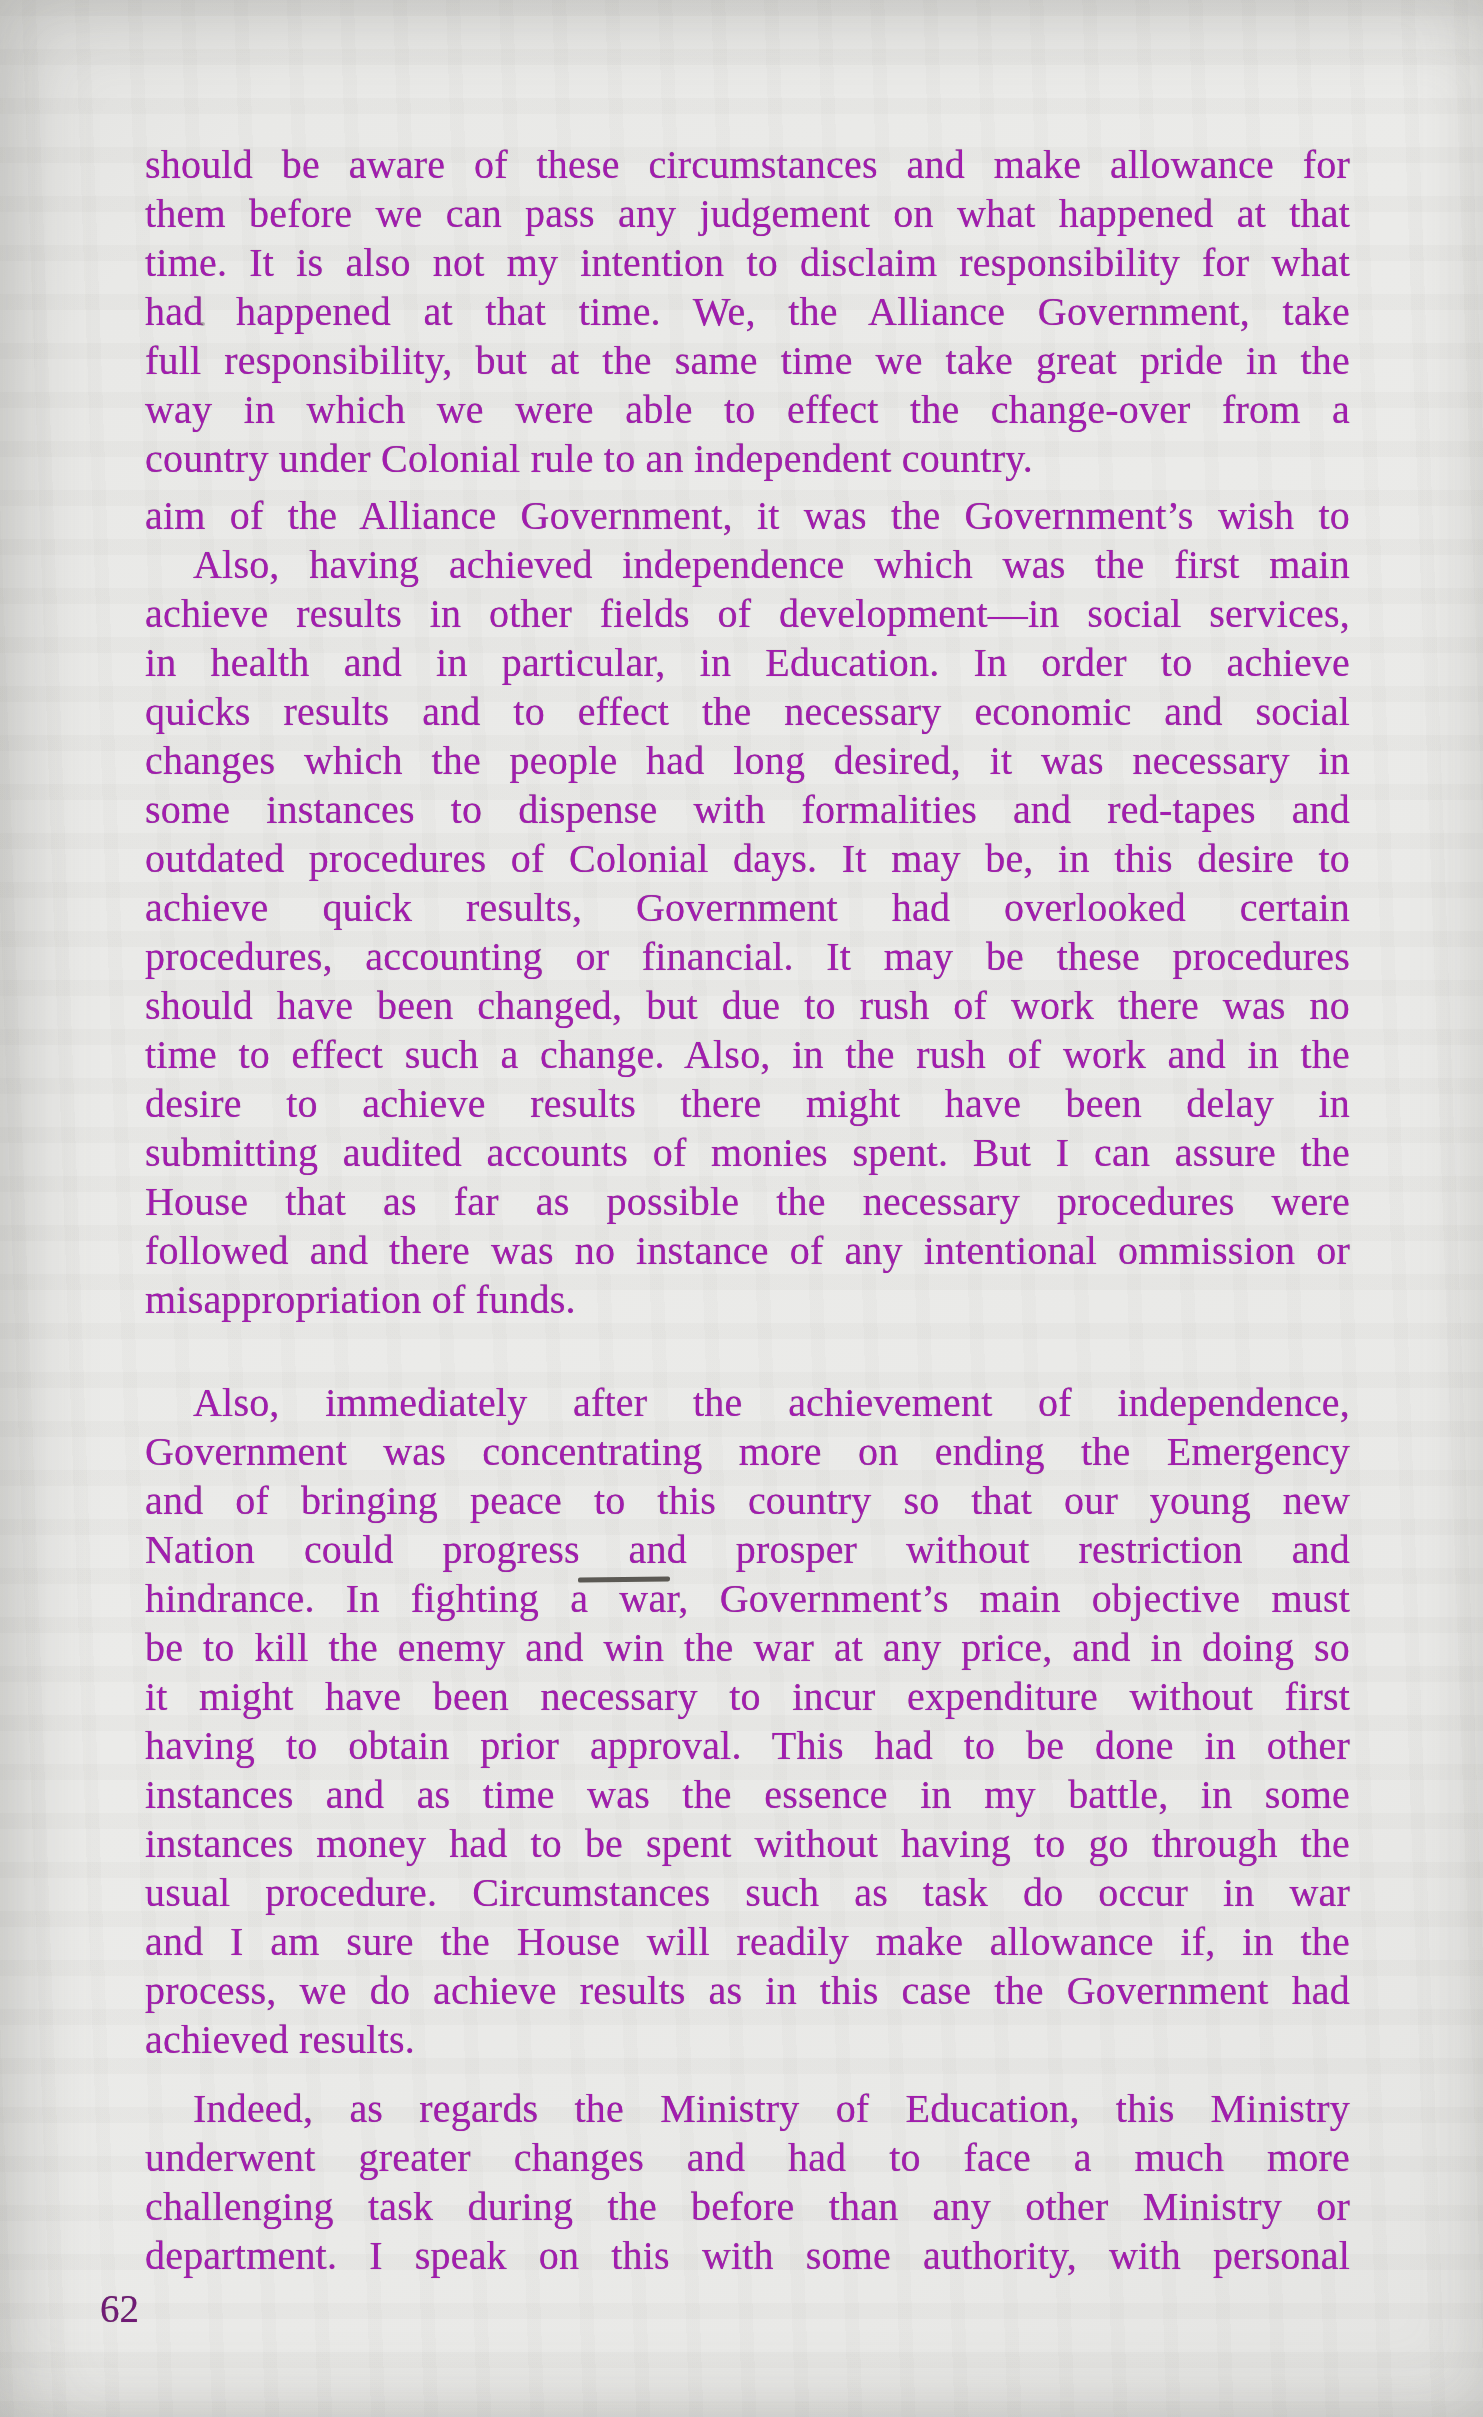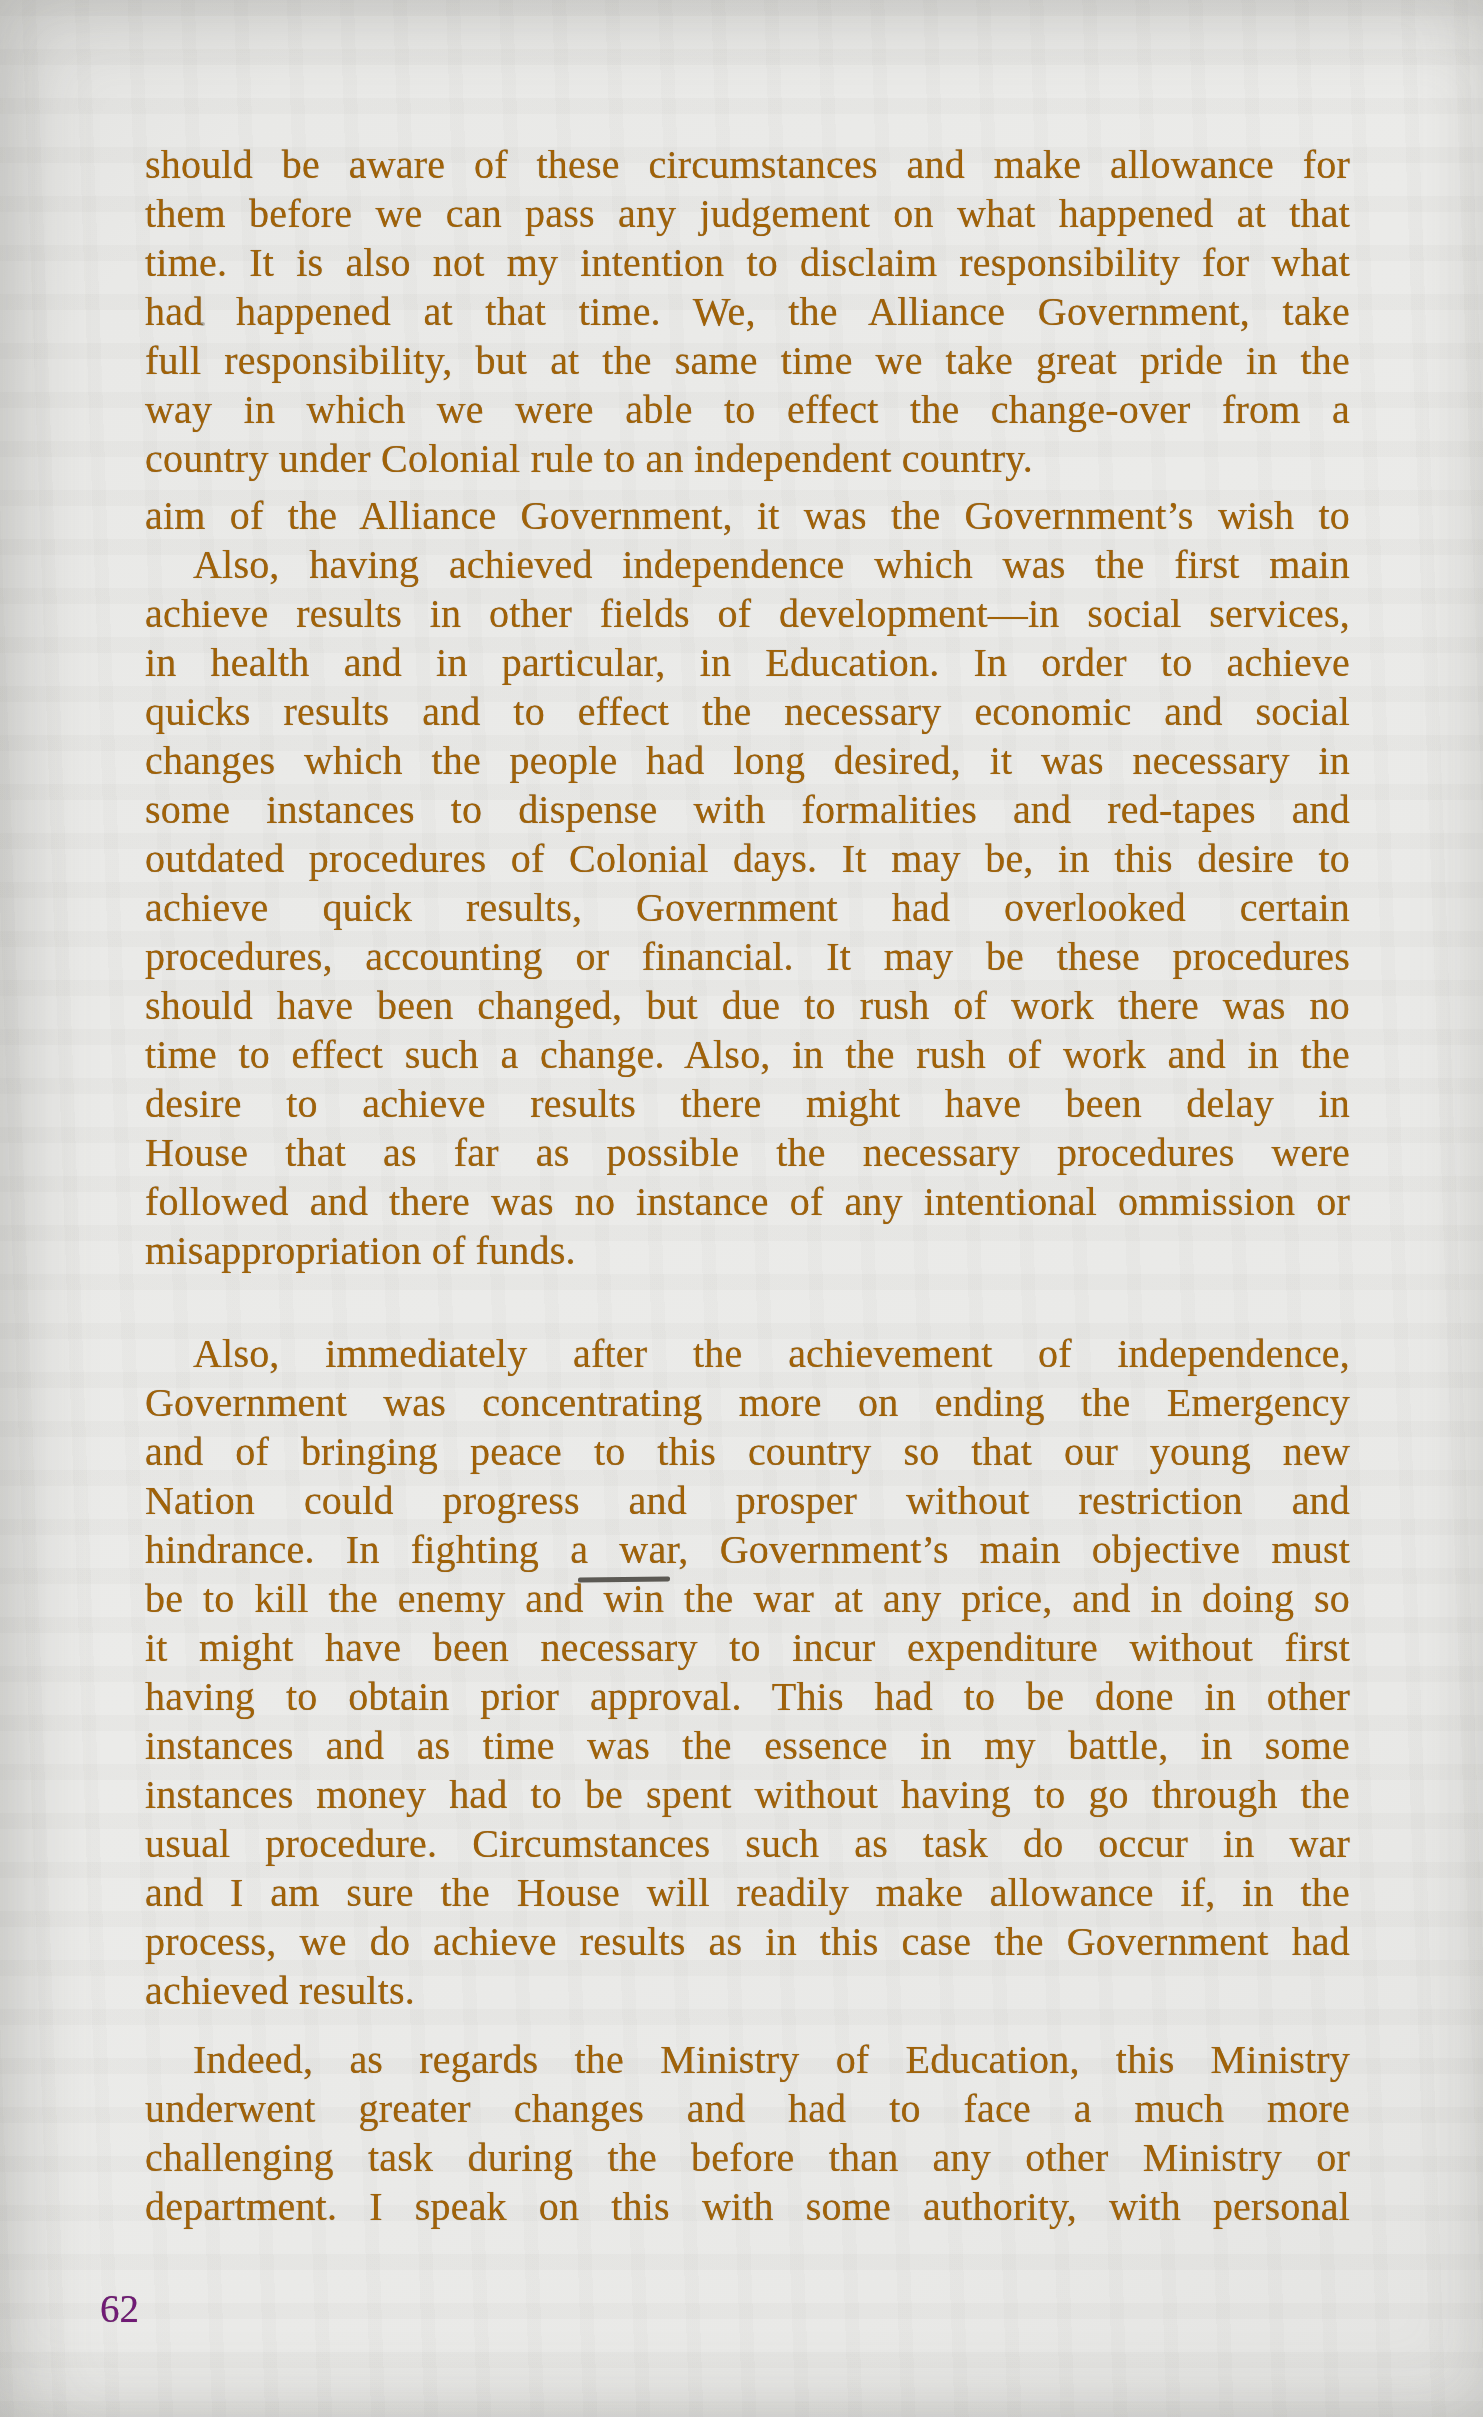--- a/index.html
+++ b/index.html
@@ -31,21 +31,21 @@
   .paper::after {
     content: "";
     position: absolute; inset: 0;
     box-shadow:
       inset 28px 22px 75px rgba(88, 88, 84, 0.20),
       inset -14px -26px 65px rgba(105, 105, 100, 0.13);
   }
   .text-block {
     position: absolute;
     left: 145px; top: 140px; width: 1205px;
-    color: #a16207;
+    color: #a21caf;
     font-size: 40px;
     line-height: 49px;
     text-shadow: 0 0 0.7px rgba(33, 32, 28, 0.55);
   }
   .paragraph { margin: 0; }
   .paragraph:nth-of-type(2) { margin-top: 8px; }
   .paragraph:nth-of-type(3) { margin-top: 54px; }
   .paragraph:nth-of-type(4) { margin-top: 20px; }
   .line {
     display: block;
@@ -104,20 +104,21 @@
       <span class="line">in health and in particular, in Education. In order to achieve</span>
       <span class="line">quicks results and to effect the necessary economic and social</span>
       <span class="line">changes which the people had long desired, it was necessary in</span>
       <span class="line">some instances to dispense with formalities and red-tapes and</span>
       <span class="line">outdated procedures of Colonial days. It may be, in this desire to</span>
       <span class="line">achieve quick results, Government had overlooked certain</span>
       <span class="line">procedures, accounting or financial. It may be these procedures</span>
       <span class="line">should have been changed, but due to rush of work there was no</span>
       <span class="line">time to effect such a change. Also, in the rush of work and in the</span>
       <span class="line">desire to achieve results there might have been delay in</span>
+      <span class="line">submitting audited accounts of monies spent. But I can assure the</span>
       <span class="line">House that as far as possible the necessary procedures were</span>
       <span class="line">followed and there was no instance of any intentional ommission or</span>
       <span class="line para-end">misappropriation of funds.</span>
     </p>
     <p class="paragraph">
       <span class="line indent">Also, immediately after the achievement of independence,</span>
       <span class="line">Government was concentrating more on ending the Emergency</span>
       <span class="line">and of bringing peace to this country so that our young new</span>
       <span class="line">Nation could progress and prosper without restriction and</span>
       <span class="line">hindrance. In fighting a war, Government’s main objective must</span>

